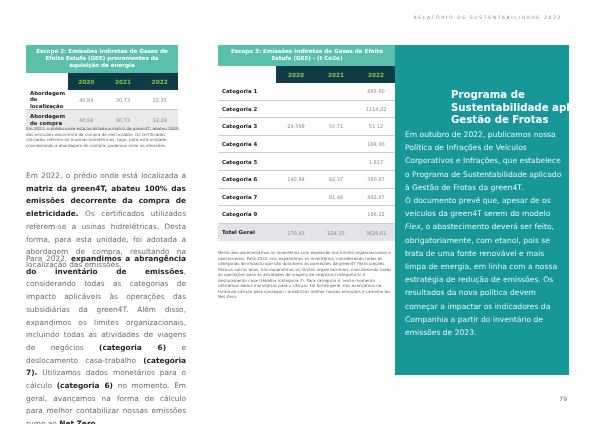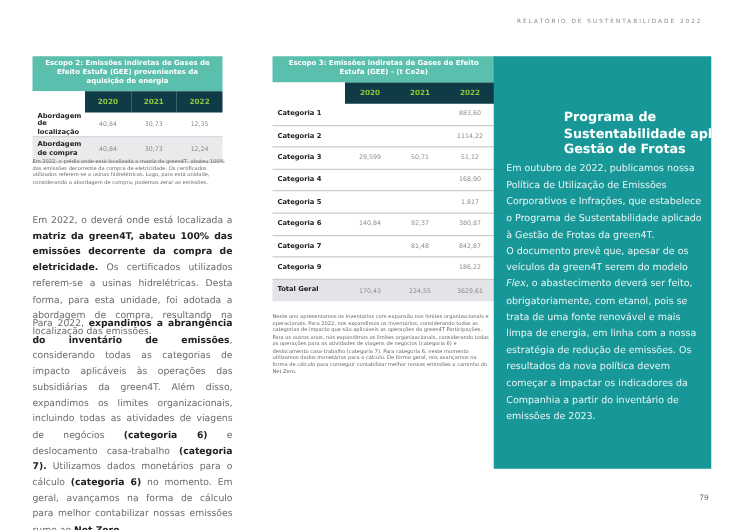--- a/index.html
+++ b/index.html
@@ -92,21 +92,21 @@
   <div class="row alt">
     <div class="lbl">Abordagem de compra</div>
     <div class="val">40,84</div>
     <div class="val">30,73</div>
     <div class="val">12,24</div>
   </div>
 </div>
 <div class="note n1">Em 2022, o prédio onde está localizada a matriz da green4T, abateu 100% das emissões decorrente da compra de eletricidade. Os certificados utilizados referem-se a usinas hidrelétricas. Logo, para está unidade, considerando a abordagem de compra, podemos zerar as emissões.</div>
 
 <div class="body-text bt1">
-  <span>Em 2022, o deverá onde está localizada a </span><b>matriz da green4T, abateu 100% das emissões decorrente da compra de eletricidade.</b><span> Os certificados utilizados referem-se a usinas hidrelétricas. Desta forma, para esta unidade, foi adotada a abordagem de compra, resultando na localização das emissões.</span>
+  <span>Em 2022, o prédio onde está localizada a </span><b>matriz da green4T, abateu 100% das emissões decorrente da compra de eletricidade.</b><span> Os certificados utilizados referem-se a usinas hidrelétricas. Desta forma, para esta unidade, foi adotada a abordagem de compra, resultando na localização das emissões.</span>
 </div>
 <div class="body-text bt2">
   <span>Para 2022, </span><b>expandimos a abrangência do inventário de emissões</b><span>, considerando todas as categorias de impacto aplicáveis às operações das subsidiárias da green4T. Além disso, expandimos os limites organizacionais, incluindo todas as atividades de viagens de negócios </span><b>(categoria 6)</b><span> e deslocamento casa-trabalho </span><b>(categoria 7).</b><span> Utilizamos dados monetários para o cálculo </span><b>(categoria 6)</b><span> no momento. Em geral, avançamos na forma de cálculo para melhor contabilizar nossas emissões rumo ao </span><b>Net Zero.</b>
 </div>
 
 <div class="tbl t2">
   <div class="tbl-head">Escopo 3: Emissões indiretas de Gases de Efeito Estufa (GEE) - (t Co2e)</div>
   <div class="year-row">
     <div class="blank"></div>
     <div class="yr">2020</div>
@@ -168,18 +168,18 @@
     <div class="val">170,43</div>
     <div class="val">224,55</div>
     <div class="val">3629,61</div>
   </div>
 </div>
 <div class="note n2">Neste ano apresentamos os inventários com expansão nos limites organizacionais e operacionais. Para 2022, nós expandimos os inventários, considerando todas as categorias de impacto que são aplicáveis as operações da green4T Participações. Para os outros anos, nós expandimos os limites organizacionais, considerando todas as operações para as atividades de viagens de negócios (categoria 6) e deslocamento casa-trabalho (categoria 7). Para categoria 6, neste momento utilizamos dados monetários para o cálculo. De forma geral, nós avançamos na forma de cálculo para conseguir contabilizar melhor nossas emissões a caminho do Net Zero.</div>
 
 <div class="panel">
   <div class="panel-title">Programa de Sustentabilidade aplicada à Gestão de Frotas</div>
   <div class="panel-text">
-    <span>Em outubro de 2022, publicamos nossa Política de Utilização de Emissões Corporativos e Infrações, que estabelece o Programa de Sustentabilidade aplicado à Gestão de Frotas da green4T.</span><br>
+    <span>Em outubro de 2022, publicamos nossa Política de Infrações de Veículos Corporativos e Infrações, que estabelece o Programa de Sustentabilidade aplicado à Gestão de Frotas da green4T.</span><br>
     <span>O documento prevê que, apesar de os veículos da green4T serem do modelo </span><i>Flex</i><span>, o abastecimento deverá ser feito, obrigatoriamente, com etanol, pois se trata de uma fonte renovável e mais limpa de energia, em linha com a nossa estratégia de redução de emissões. Os resultados da nova política devem começar a impactar os indicadores da Companhia a partir do inventário de emissões de 2023.</span>
   </div>
 </div>
 
 <div class="page-num">79</div>
 
 </body></html>

